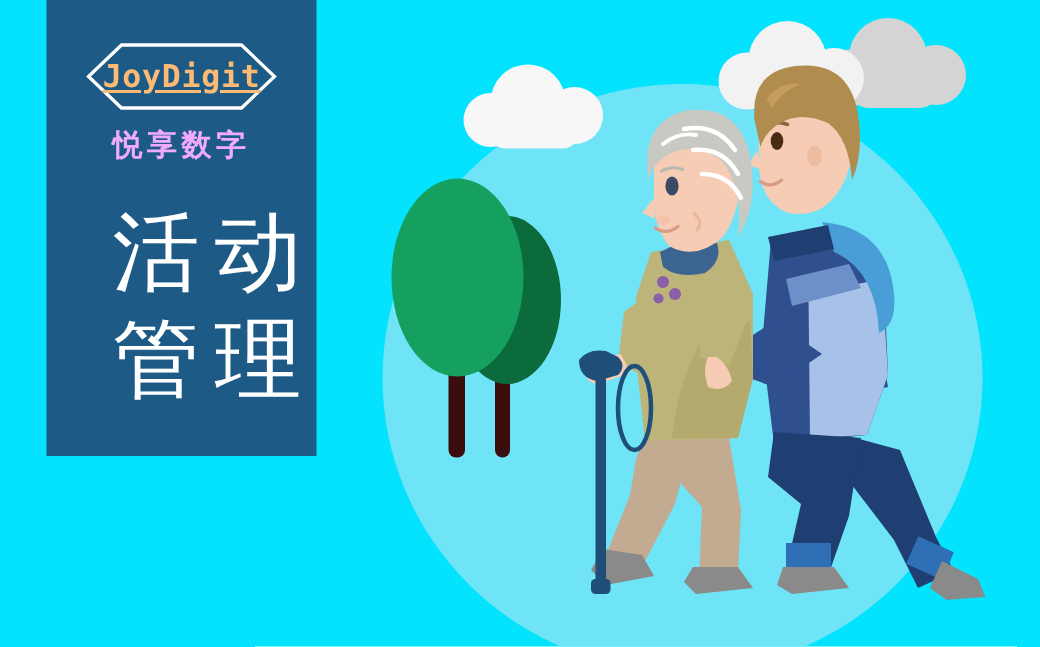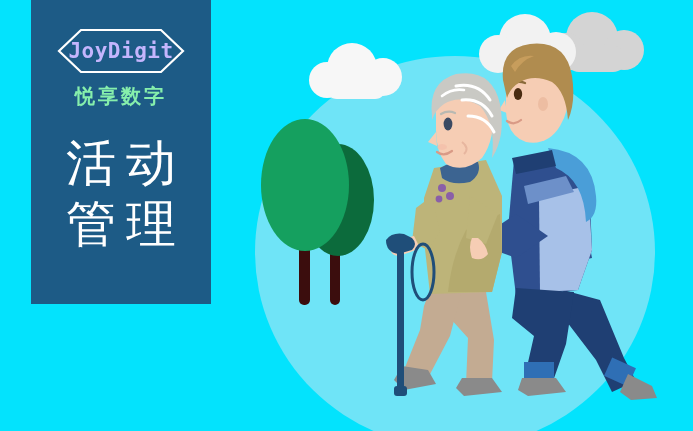--- a/index.html
+++ b/index.html
@@ -30,47 +30,49 @@
   }
   .logo-mark{
     position:relative;
     width:132px;height:50px;
     margin:0 auto;
   }
   .logo-mark svg{position:absolute;left:0;top:0;}
   .logo-word{
     position:absolute;left:0;top:0;width:132px;height:50px;
     display:flex;align-items:center;justify-content:center;
-    color:#c4b5fd;
+    color:#fdba74;
     font-family:"DejaVu Sans Mono","Liberation Mono",monospace;
     font-weight:bold;
     font-size:21px;
     letter-spacing:0.5px;
     text-shadow:0 0 1px #1d5b86;
+    text-decoration:underline;
   }
   .logo-cn{
     margin-top:7px;
-    color:#86efac;
+    color:#f0abfc;
     font-size:20px;
     font-weight:bold;
     letter-spacing:3px;
     font-family:"DejaVu Sans","Liberation Sans",sans-serif;
   }
 
   
   .title-wrap{
     position:absolute;left:0;top:133px;width:180px;text-align:center;
   }
   .title-line{
     color:#ffffff;
-    font-size:50px;
+    font-size:58px;
     line-height:1.22;
     letter-spacing:10px;
     text-indent:10px;
     font-family:"DejaVu Sans","Liberation Sans",sans-serif;
+    text-align:right;
   }
   .title-thin{font-weight:normal;}
   .title-bold{font-weight:normal;}
 </style>
 </head>
 <body>
 
 <div id="stage">
 
   <svg id="art" viewBox="0 0 693 431">

